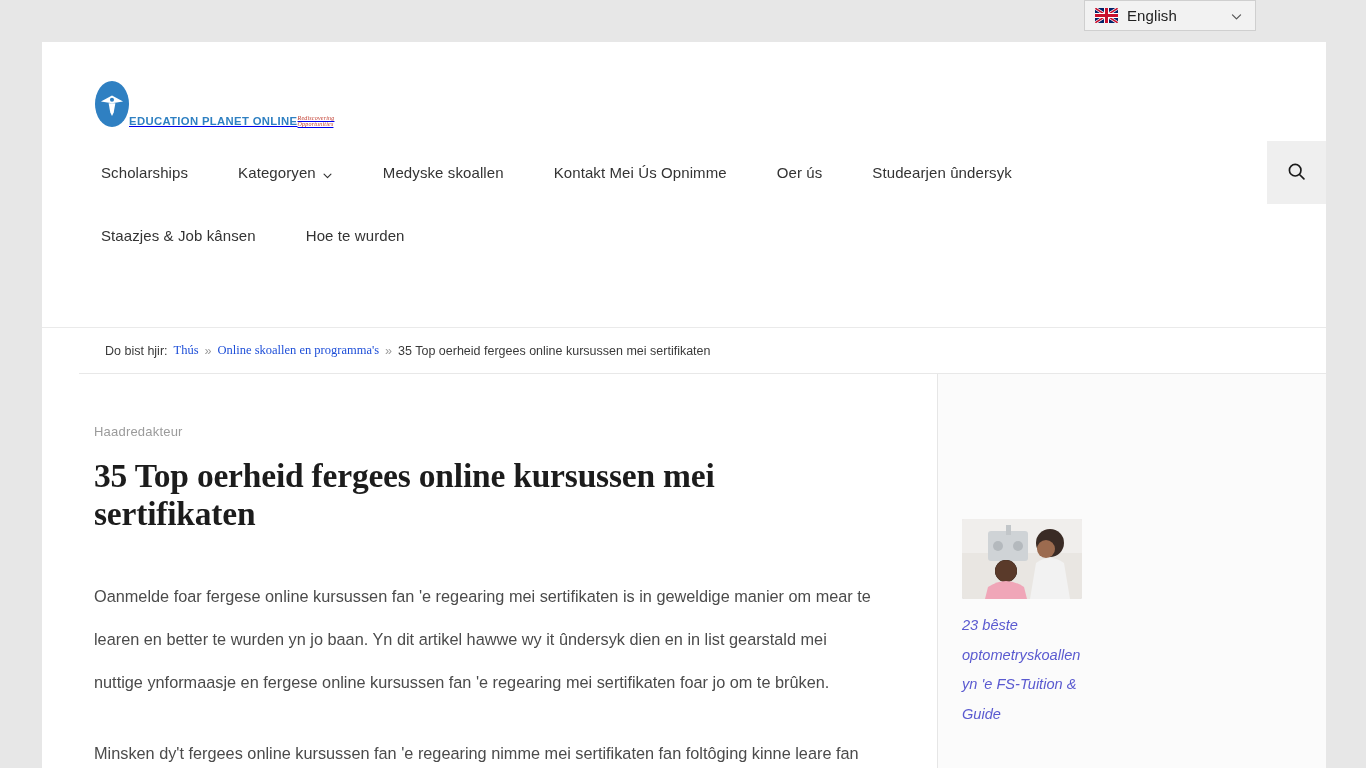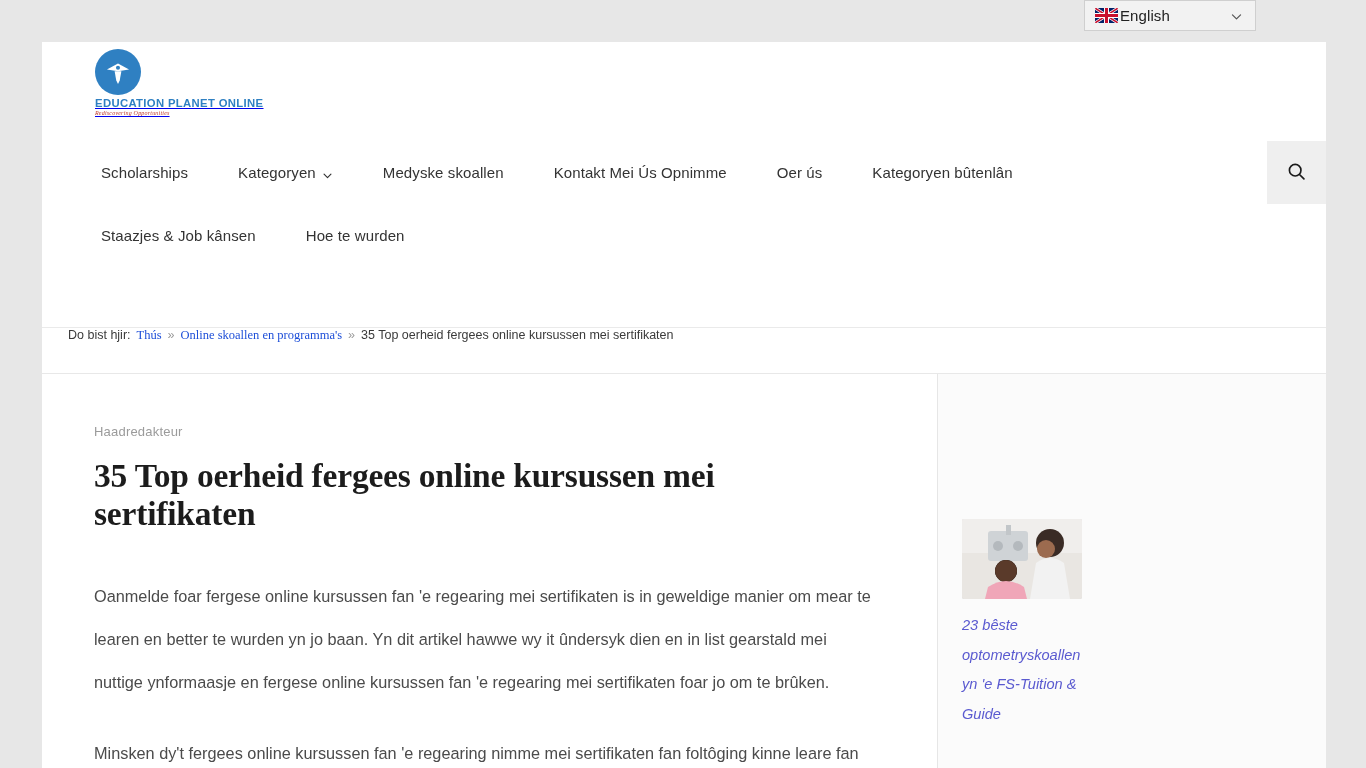--- a/index.html
+++ b/index.html
@@ -19,39 +19,39 @@
     display: flex; align-items: center;
     padding: 0 8px 0 10px;
     cursor: pointer;
   }
   #lang-bar .flag {
     width: 23px; height: 15px;
     flex: 0 0 auto; position: relative;
     overflow: hidden; border-radius: 1px;
   }
   #lang-bar .lang-label {
-    font-size: 15px; color: #222; margin-left: 2px; flex: 1 1 auto;
+    font-size: 15px; color: #222; margin-left: 9px; flex: 1 1 auto;
     letter-spacing: .1px;
   }
   #lang-bar .chev {
     width: 13px; height: 13px; flex: 0 0 auto; margin-right: 4px;
   }
 
   
   #page {
     position: absolute; left: 42px; top: 42px;
     width: 1284px; height: 726px;
     background: #fff;
     overflow: hidden;
   }
 
   
   #logo-header { height: 91px; position: relative; }
   #logo { position: absolute; left: 53px; top: 7px; width: 146px; height: 78px;
-          display: flex; flex-direction: column; align-items: flex-start; }
+          display: flex; align-items: flex-end; }
   #logo .mark {
     width: 46px; height: 46px; border-radius: 50%;
     background: #2f80c2; position: relative;
     display: flex; align-items: center; justify-content: center;
   }
   #logo .brand {
     font-size: 11.3px; font-weight: bold; color: #2f80c2;
     letter-spacing: .35px; margin-top: 2px; white-space: nowrap;
   }
   #logo .tagline {
@@ -76,24 +76,24 @@
   #search-btn {
     position: absolute; right: 0; top: 0;
     width: 59px; height: 63px; background: #efefef;
     display: flex; align-items: center; justify-content: center;
     cursor: pointer; border: none;
   }
   #nav-spacer { height: 52px; }
 
   
   #breadcrumb {
-    height: 46px; display: flex; align-items: flex-start;
+    height: 46px; display: flex; align-items: center;
     padding-left: 26px; gap: 6px;
     border-bottom: 1px solid #e8e8e8;
-    font-size: 12.5px; color: #444;
+    font-size: 12.5px; color: #444; margin-left: 37px;
   }
   #breadcrumb .lbl { color: #3a3a3a; }
   #breadcrumb a { color: #1d4ed8; text-decoration: none; font-family: Liberation Serif, serif; }
   #breadcrumb .sep { color: #9a9a9a; }
   #breadcrumb .current { color: #3a3a3a; }
 
   
   #cols { display: flex; height: 440px; }
   #article { width: 895px; padding: 50px 60px 0 52px; }
   #byline { font-size: 13px; color: #9b9b9b; letter-spacing: .2px; }
@@ -192,21 +192,21 @@
             <span>Kontakt Mei Ús Opnimme</span>
           </a>
       </li>
       <li>
         <a href="#">
             <span>Oer ús</span>
           </a>
       </li>
       <li>
         <a href="#">
-            <span>Kategoryen bûtenlân</span>
+            <span>Studearjen ûndersyk</span>
           </a>
       </li>
       <li>
         <a href="#">
             <span>Staazjes &amp; Job kânsen</span>
           </a>
       </li>
       <li>
         <a href="#">
             <span>Hoe te wurden</span>

